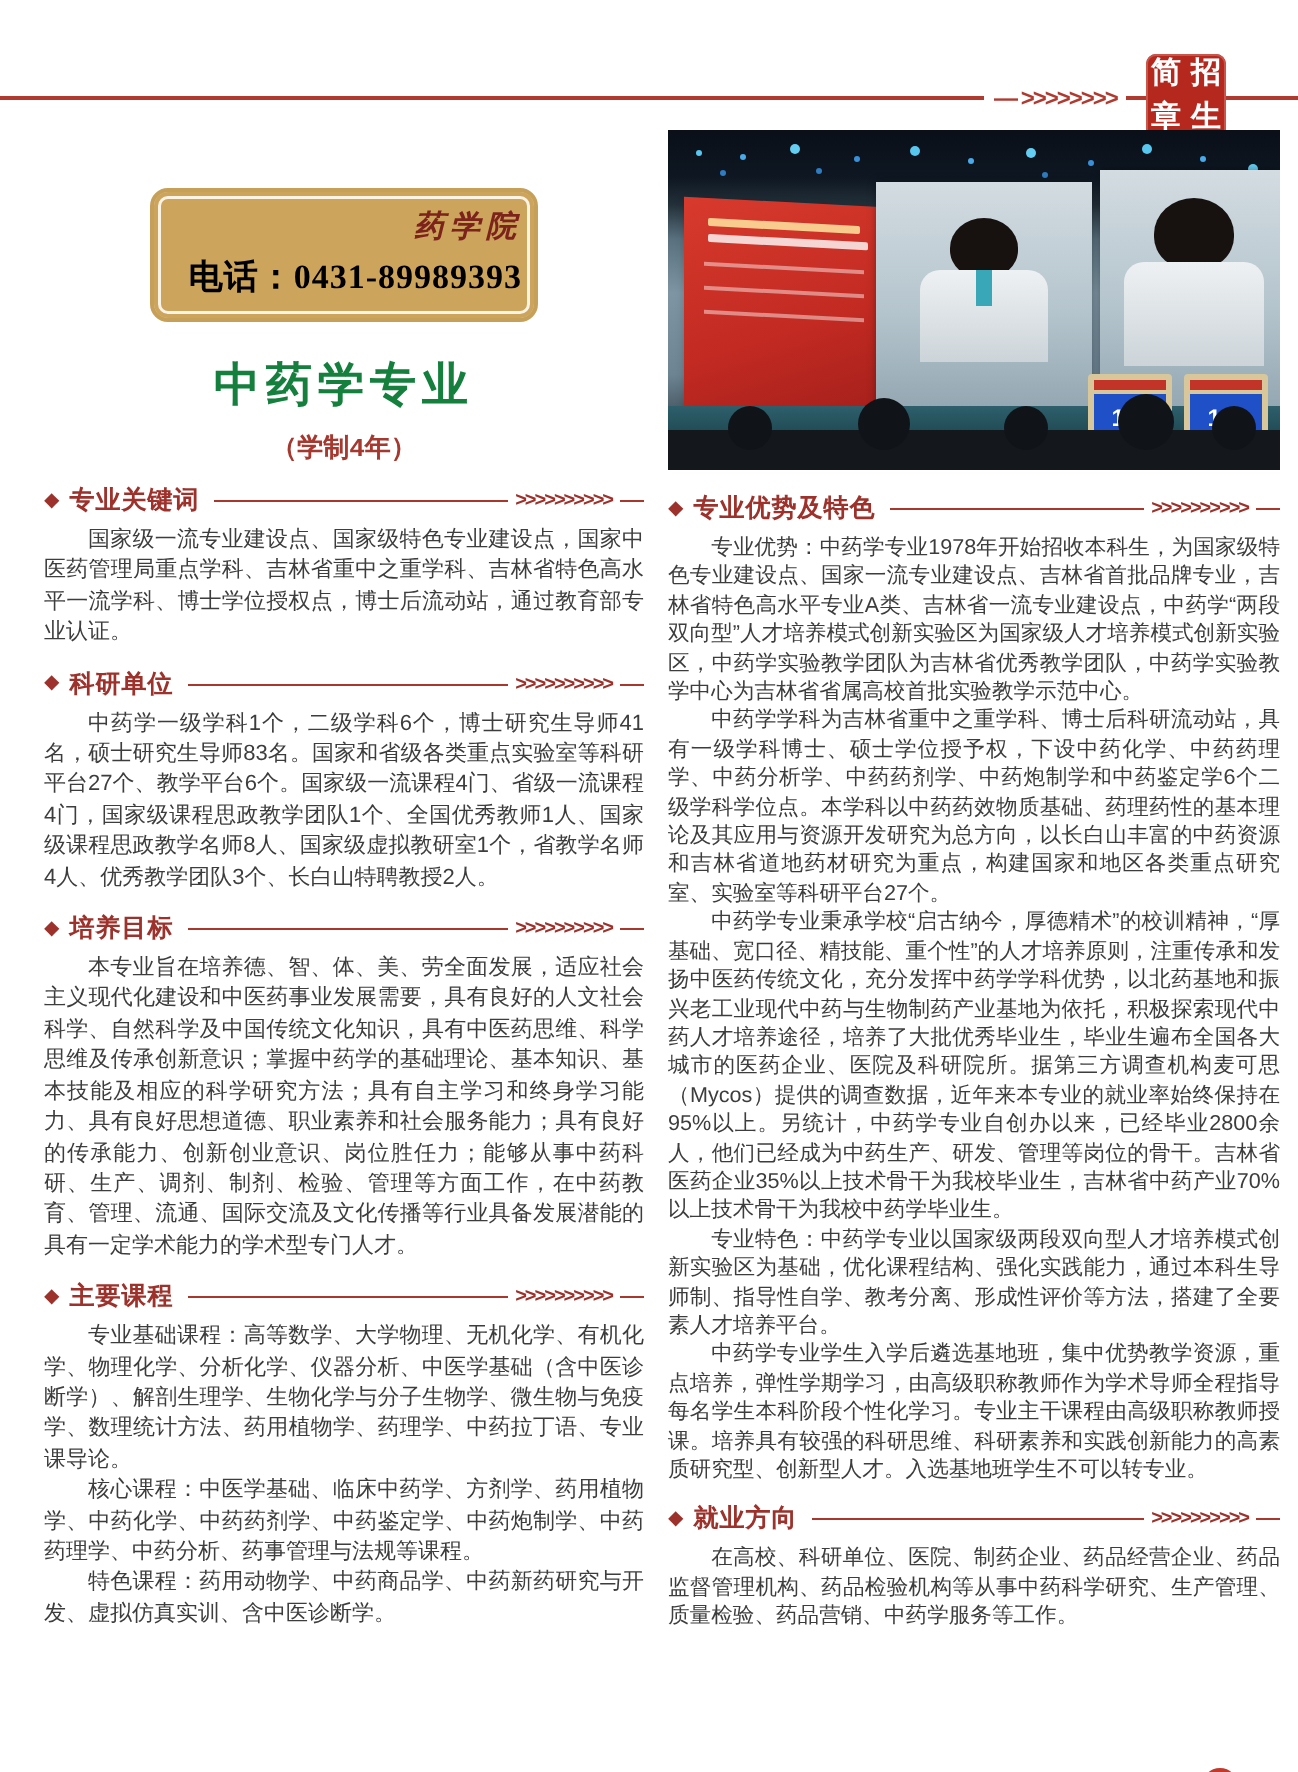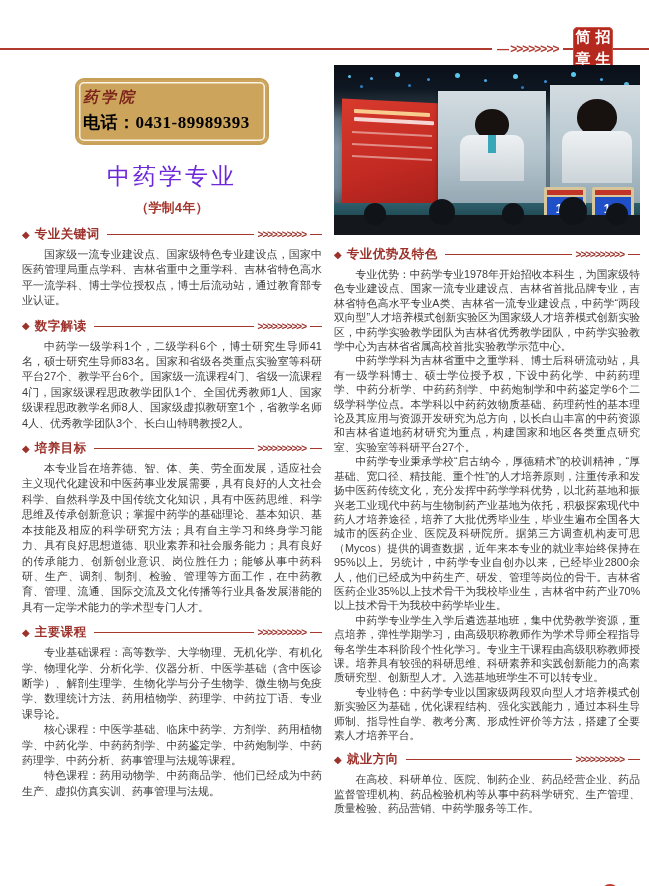--- a/index.html
+++ b/index.html
@@ -23,35 +23,35 @@
   .seal span{
     color:#fff;font-family:"Liberation Serif","DejaVu Serif",serif;font-weight:bold;
     font-size:15px;line-height:21px;text-align:center;
   }
   
   .content{display:flex;align-items:flex-start;padding:0 9px 0 22px;margin-top:48px;}
   .col-left{width:300px;padding-top:30px;}
   .col-right{width:306px;margin-left:12px;padding-top:17px;}
   
   .badge{
-    width:178px;margin:0 auto;background:#cda45c;border:2px solid #c6a058;border-radius:9px;
+    width:178px;margin:16px auto;background:#cda45c;border:2px solid #c6a058;border-radius:9px;
     box-shadow:inset 0 0 0 2px #cda45c, inset 0 0 0 3.5px rgba(255,252,245,.9);
-    padding:8px 6px 9px;text-align:left;
+    padding:8px 6px 9px;text-align:right;
   }
   .badge .college{
     font-family:"DejaVu Serif","Liberation Serif",serif;font-style:italic;font-weight:bold;
     font-size:15px;color:#7c241c;letter-spacing:3px;margin-bottom:4px;
   }
   .badge .phone{
     font-family:"Liberation Serif","DejaVu Serif",serif;font-weight:bold;
     font-size:17px;color:#000000;letter-spacing:.5px;
   }
   
   .major-title{
-    margin-top:16px;text-align:center;color:#6d28d9;font-weight:normal;
+    margin-top:16px;text-align:center;color:#15803d;font-weight:bold;
     font-family:"Liberation Serif","DejaVu Serif",serif;
     font-size:23px;letter-spacing:3px;
   }
   .major-sub{
     margin-top:7px;text-align:center;color:#a5382f;font-weight:bold;
     font-family:Liberation Mono, monospace;font-size:13px;
   }
   
   .sec-head{display:flex;align-items:center;color:#9c322b;font-weight:bold;margin:9px 0 4px;}
   .sec-head .diamond{font-size:10px;margin-right:5px;line-height:12px;}
@@ -139,21 +139,21 @@
         <span class="diamond">◆</span>
         <span class="sec-title">专业关键词</span>
         <span class="rule"></span>
         <span class="arrows">&gt;&gt;&gt;&gt;&gt;&gt;&gt;&gt;&gt;&gt;</span>
         <span class="enddash"></span>
       </div>
       <p class="body">国家级一流专业建设点、国家级特色专业建设点，国家中医药管理局重点学科、吉林省重中之重学科、吉林省特色高水平一流学科、博士学位授权点，博士后流动站，通过教育部专业认证。</p>
 
       <div class="sec-head">
         <span class="diamond">◆</span>
-        <span class="sec-title">数字解读</span>
+        <span class="sec-title">科研单位</span>
         <span class="rule"></span>
         <span class="arrows">&gt;&gt;&gt;&gt;&gt;&gt;&gt;&gt;&gt;&gt;</span>
         <span class="enddash"></span>
       </div>
       <p class="body">中药学一级学科1个，二级学科6个，博士研究生导师41名，硕士研究生导师83名。国家和省级各类重点实验室等科研平台27个、教学平台6个。国家级一流课程4门、省级一流课程4门，国家级课程思政教学团队1个、全国优秀教师1人、国家级课程思政教学名师8人、国家级虚拟教研室1个，省教学名师4人、优秀教学团队3个、长白山特聘教授2人。</p>
 
       <div class="sec-head">
         <span class="diamond">◆</span>
         <span class="sec-title">培养目标</span>
         <span class="rule"></span>
@@ -164,21 +164,21 @@
 
       <div class="sec-head">
         <span class="diamond">◆</span>
         <span class="sec-title">主要课程</span>
         <span class="rule"></span>
         <span class="arrows">&gt;&gt;&gt;&gt;&gt;&gt;&gt;&gt;&gt;&gt;</span>
         <span class="enddash"></span>
       </div>
       <p class="body">专业基础课程：高等数学、大学物理、无机化学、有机化学、物理化学、分析化学、仪器分析、中医学基础（含中医诊断学）、解剖生理学、生物化学与分子生物学、微生物与免疫学、数理统计方法、药用植物学、药理学、中药拉丁语、专业课导论。</p>
       <p class="body">核心课程：中医学基础、临床中药学、方剂学、药用植物学、中药化学、中药药剂学、中药鉴定学、中药炮制学、中药药理学、中药分析、药事管理与法规等课程。</p>
-      <p class="body">特色课程：药用动物学、中药商品学、他们已经成为中药生产、虚拟仿真实训、药事管理与法规。</p>
+      <p class="body">特色课程：药用动物学、中药商品学、中药新药研究与开发、虚拟仿真实训、含中医诊断学。</p>
     </div>
 
     <div class="col-right">
 
       <div class="photo">
         <div class="lights"></div>
         <div class="banner">
           <div class="bt1"></div>
           <div class="bt2"></div>
           <div class="bt3"></div>
@@ -221,22 +221,22 @@
       <div class="sec-head" style="margin-top:11px;">
         <span class="diamond">◆</span>
         <span class="sec-title">专业优势及特色</span>
         <span class="rule"></span>
         <span class="arrows">&gt;&gt;&gt;&gt;&gt;&gt;&gt;&gt;&gt;&gt;</span>
         <span class="enddash"></span>
       </div>
       <p class="body">专业优势：中药学专业1978年开始招收本科生，为国家级特色专业建设点、国家一流专业建设点、吉林省首批品牌专业，吉林省特色高水平专业A类、吉林省一流专业建设点，中药学“两段双向型”人才培养模式创新实验区为国家级人才培养模式创新实验区，中药学实验教学团队为吉林省优秀教学团队，中药学实验教学中心为吉林省省属高校首批实验教学示范中心。</p>
       <p class="body">中药学学科为吉林省重中之重学科、博士后科研流动站，具有一级学科博士、硕士学位授予权，下设中药化学、中药药理学、中药分析学、中药药剂学、中药炮制学和中药鉴定学6个二级学科学位点。本学科以中药药效物质基础、药理药性的基本理论及其应用与资源开发研究为总方向，以长白山丰富的中药资源和吉林省道地药材研究为重点，构建国家和地区各类重点研究室、实验室等科研平台27个。</p>
       <p class="body">中药学专业秉承学校“启古纳今，厚德精术”的校训精神，“厚基础、宽口径、精技能、重个性”的人才培养原则，注重传承和发扬中医药传统文化，充分发挥中药学学科优势，以北药基地和振兴老工业现代中药与生物制药产业基地为依托，积极探索现代中药人才培养途径，培养了大批优秀毕业生，毕业生遍布全国各大城市的医药企业、医院及科研院所。据第三方调查机构麦可思（Mycos）提供的调查数据，近年来本专业的就业率始终保持在95%以上。另统计，中药学专业自创办以来，已经毕业2800余人，他们已经成为中药生产、研发、管理等岗位的骨干。吉林省医药企业35%以上技术骨干为我校毕业生，吉林省中药产业70%以上技术骨干为我校中药学毕业生。</p>
+      <p class="body">专业特色：中药学专业以国家级两段双向型人才培养模式创新实验区为基础，优化课程结构、强化实践能力，通过本科生导师制、指导性自学、教考分离、形成性评价等方法，搭建了全要素人才培养平台。</p>
       <p class="body">中药学专业学生入学后遴选基地班，集中优势教学资源，重点培养，弹性学期学习，由高级职称教师作为学术导师全程指导每名学生本科阶段个性化学习。专业主干课程由高级职称教师授课。培养具有较强的科研思维、科研素养和实践创新能力的高素质研究型、创新型人才。入选基地班学生不可以转专业。</p>
-      <p class="body">专业特色：中药学专业以国家级两段双向型人才培养模式创新实验区为基础，优化课程结构、强化实践能力，通过本科生导师制、指导性自学、教考分离、形成性评价等方法，搭建了全要素人才培养平台。</p>
 
       <div class="sec-head">
         <span class="diamond">◆</span>
         <span class="sec-title">就业方向</span>
         <span class="rule"></span>
         <span class="arrows">&gt;&gt;&gt;&gt;&gt;&gt;&gt;&gt;&gt;&gt;</span>
         <span class="enddash"></span>
       </div>
       <p class="body">在高校、科研单位、医院、制药企业、药品经营企业、药品监督管理机构、药品检验机构等从事中药科学研究、生产管理、质量检验、药品营销、中药学服务等工作。</p>
     </div>

